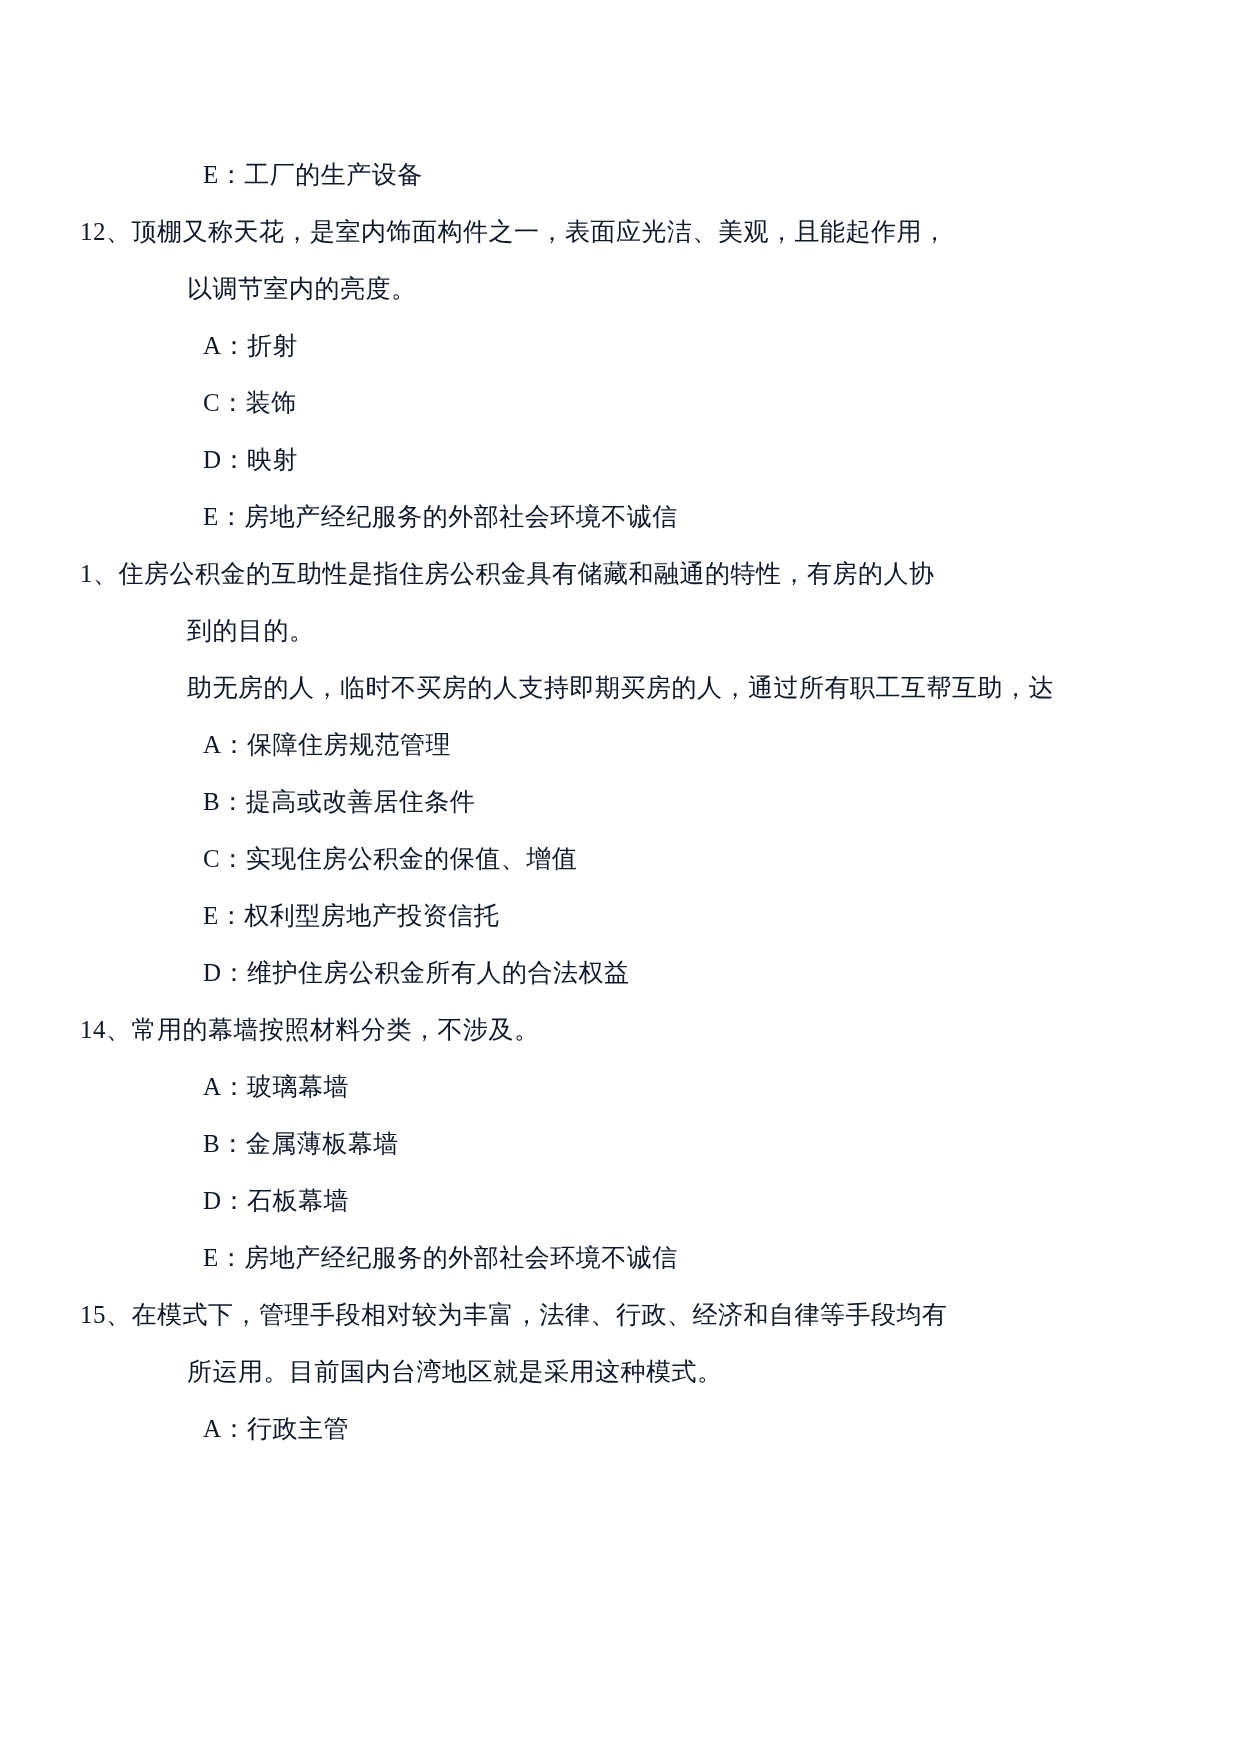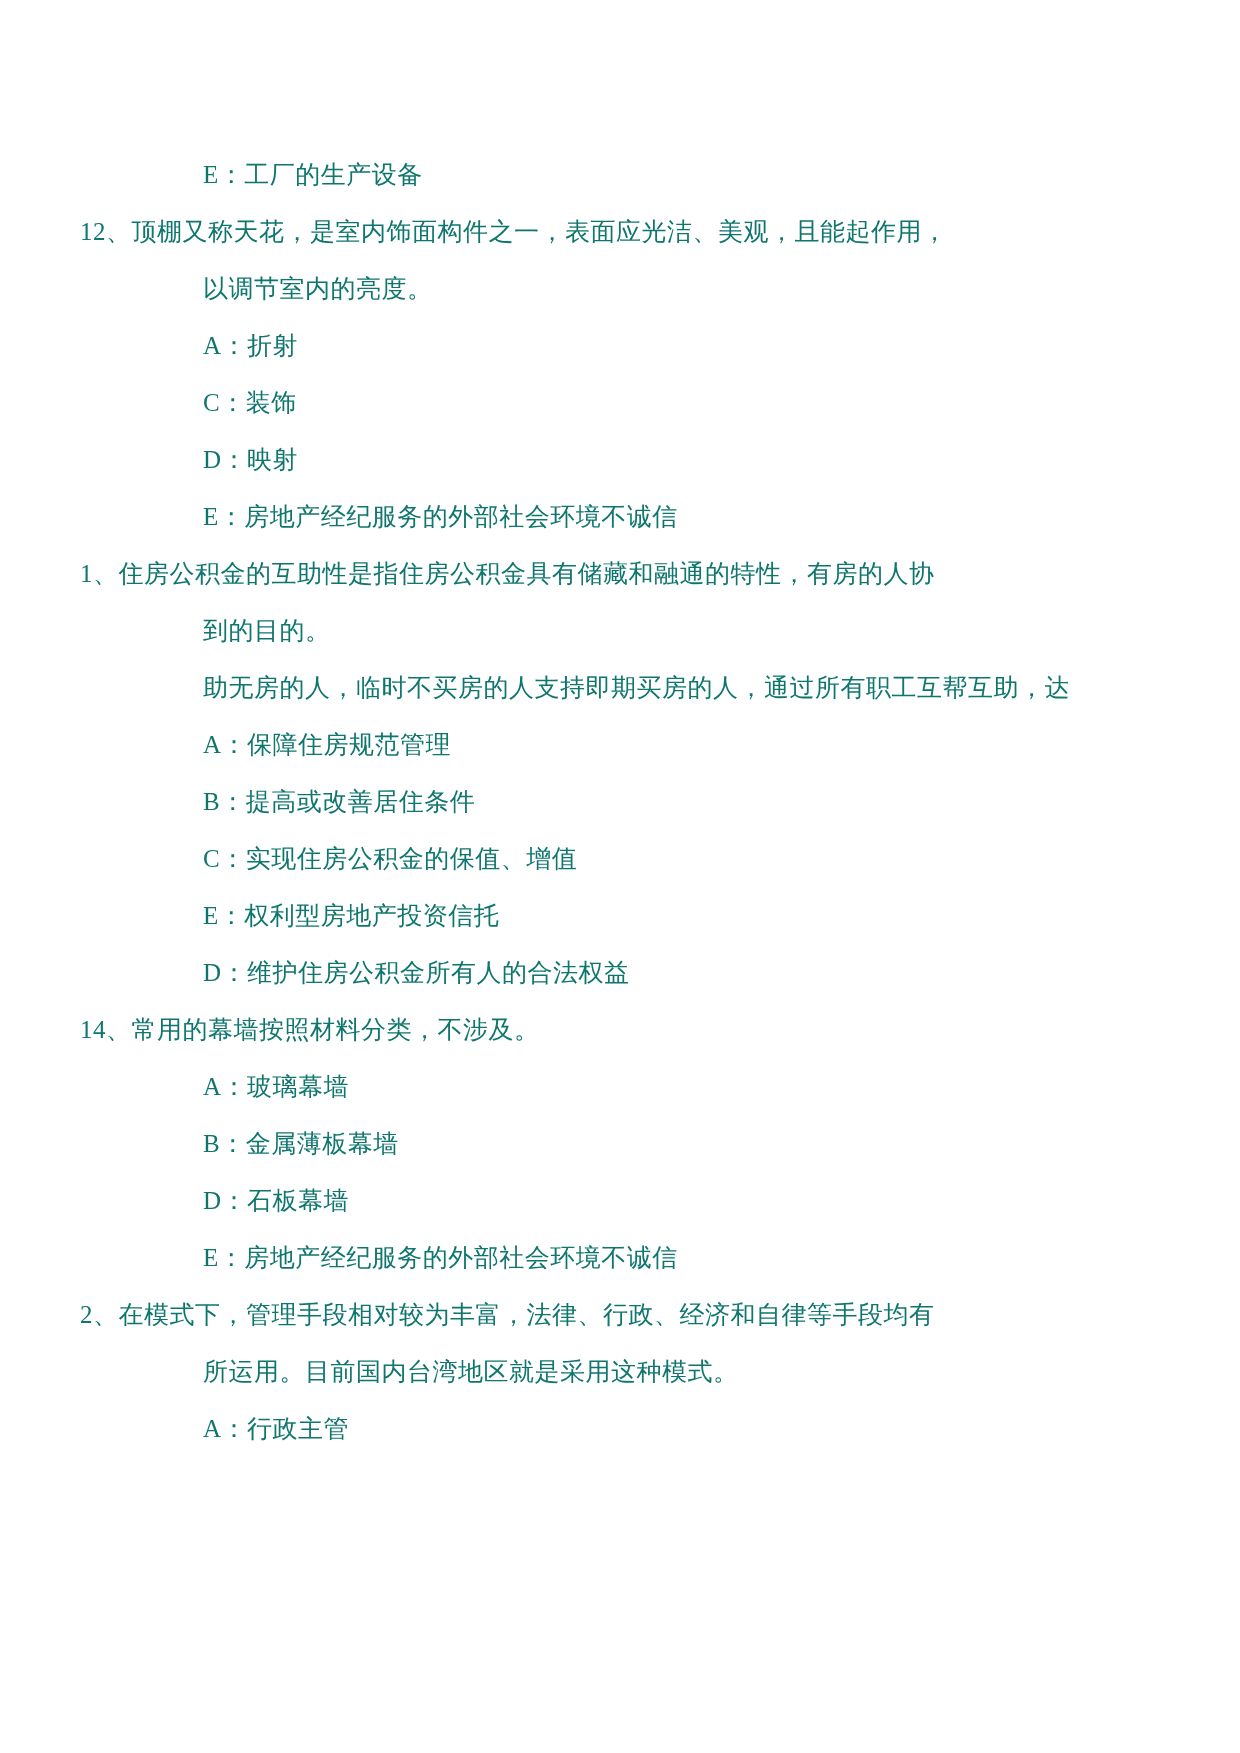--- a/index.html
+++ b/index.html
@@ -17,26 +17,26 @@
   }
   .textblock {
     padding-top: 146px;
   }
   .line {
     height: 57px;
     display: flex;
     align-items: center;
     font-size: 25px;
     line-height: 1;
-    color: #0f766e;
+    color: #0f172a;
     white-space: pre;
     letter-spacing: 0.5px;
   }
   .line.question { padding-left: 80px; }
-  .line.cont     { padding-left: 187px; margin-left: 16px; }
+  .line.cont     { padding-left: 187px; }
   .line.option   { padding-left: 203px; }
 </style>
 </head>
 <body>
 
 <div class="page">
   <div class="textblock">
 
     <div class="line option">E：工厂的生产设备</div>
 
@@ -62,19 +62,19 @@
 
     <section>
       <div class="line question">14、常用的幕墙按照材料分类，不涉及。</div>
       <div class="line option">A：玻璃幕墙</div>
       <div class="line option">B：金属薄板幕墙</div>
       <div class="line option">D：石板幕墙</div>
       <div class="line option">E：房地产经纪服务的外部社会环境不诚信</div>
     </section>
 
     <section>
-      <div class="line question">2、在模式下，管理手段相对较为丰富，法律、行政、经济和自律等手段均有</div>
+      <div class="line question">15、在模式下，管理手段相对较为丰富，法律、行政、经济和自律等手段均有</div>
       <div class="line cont">所运用。目前国内台湾地区就是采用这种模式。</div>
       <div class="line option">A：行政主管</div>
     </section>
 
   </div>
 </div>
 
 </body></html>

